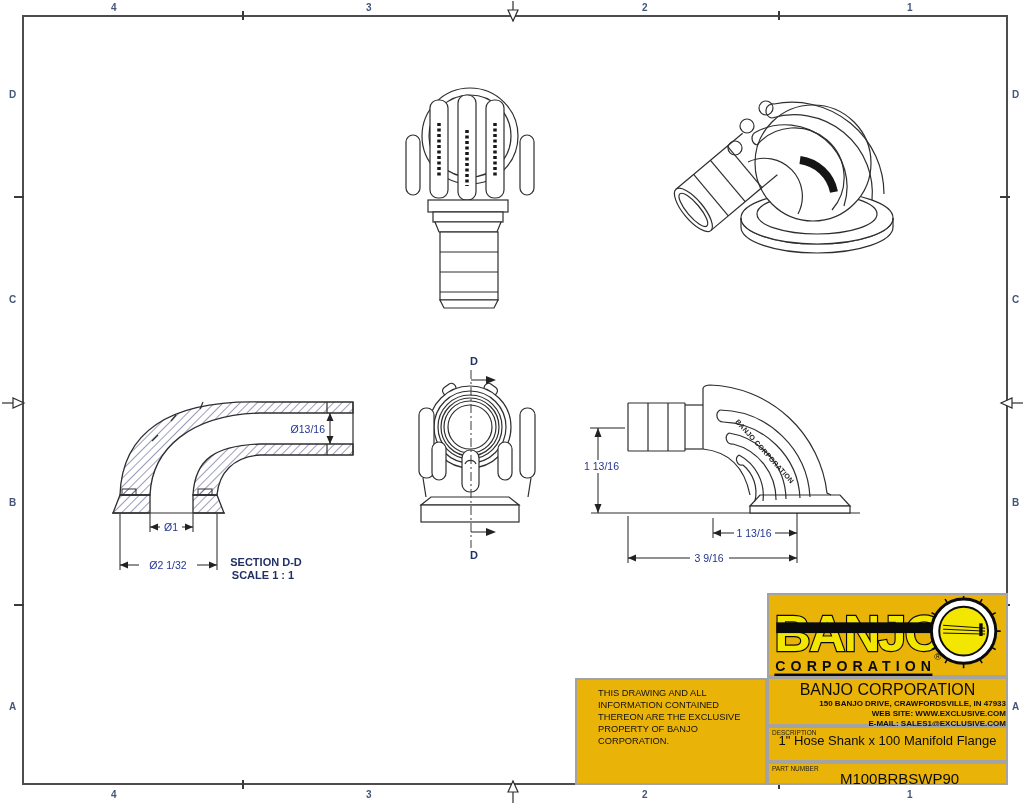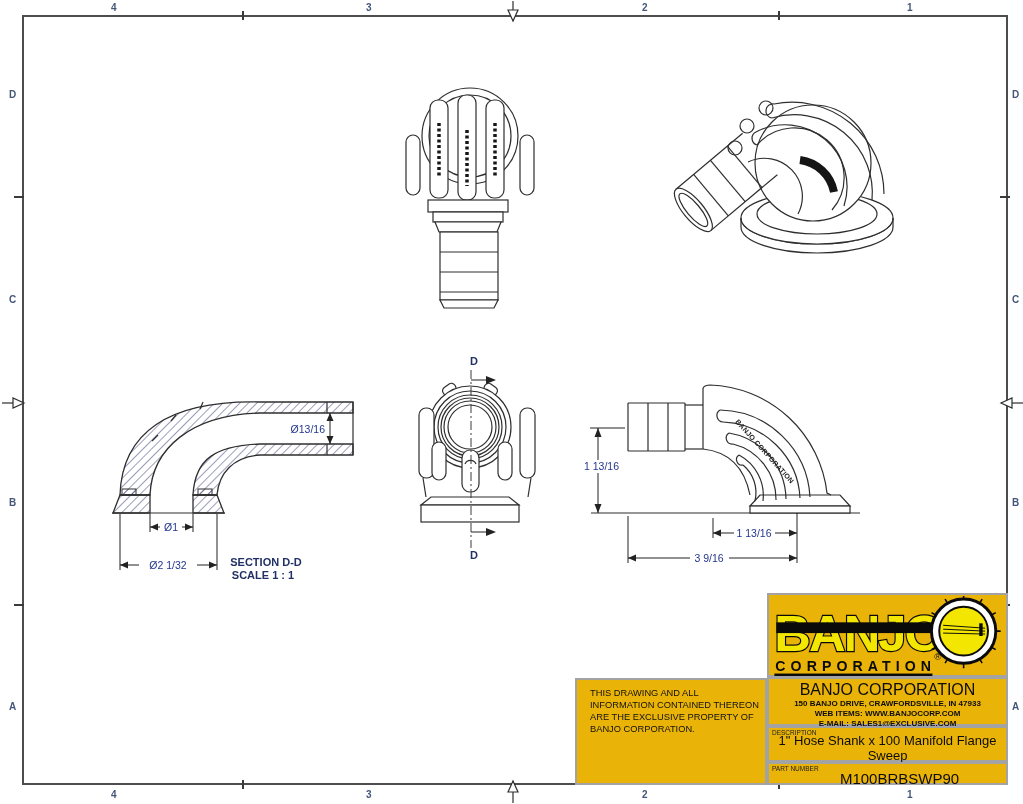--- a/index.html
+++ b/index.html
@@ -14,23 +14,23 @@
   svg{position:absolute;overflow:visible;}
   svg .ln{stroke:#2e2e2e;stroke-width:1.2;fill:none;}
   svg .lnw{stroke:#2e2e2e;stroke-width:1.2;fill:#ffffff;}
   svg .dimln{stroke:#222;stroke-width:1;fill:none;}
   svg .dimar{fill:#222;stroke:none;}
   svg .dimtx{font:10.5px "Liberation Sans",sans-serif;fill:#24368f;}
   svg .viewtx{font:600 11px "Liberation Sans",sans-serif;fill:#223066;}
   svg .cut{stroke:#3a3a3a;stroke-width:1;stroke-dasharray:9,3,2,3;fill:none;}
   .tb{position:absolute;border:2px solid #a3a3a3;box-sizing:border-box;background:#eab308;}
   .notes{font:9.3px/1.3 "Liberation Sans",sans-serif;color:#111;padding:7px 6px 0 9px;}
-  .notes p{margin:0 0 11px 4px;}
+  .notes p{margin:0 0 11px 12px;}
   .companyName{font:16px "Liberation Sans",sans-serif;color:#0c0c0c;text-align:center;margin-top:2px;}
-  .addr{font:bold 8px/1.25 "Liberation Sans",sans-serif;color:#0c0c0c;text-align:center;}
+  .addr{font:bold 8px/1.25 "Liberation Sans",sans-serif;color:#0c0c0c;text-align:right;}
   .miniLabel{position:absolute;left:3px;top:1px;font:6.5px "Liberation Sans",sans-serif;color:#222;}
   .descTx{font:13px/1.15 "Liberation Sans",sans-serif;color:#0c0c0c;text-align:center;margin-top:6px;}
   .partTx{font:15px "Liberation Sans",sans-serif;color:#0c0c0c;text-align:center;margin-top:6px;margin-left:24px;}
 </style>
 </head>
 <body>
 
 <div id="sheet">
 
   <div class="frame"></div>
@@ -285,29 +285,28 @@
       <rect x="212" y="28" width="3.5" height="13" fill="#0a0a0a"></rect>
       <text x="166" y="66" font-size="10" fill="#0a0a0a">®</text>
       <text x="3" y="77" font-size="14.5" font-weight="bold" letter-spacing="5.2" fill="#0a0a0a">CORPORATION</text>
       <rect x="2" y="79.5" width="162" height="2.5" fill="#0a0a0a"></rect>
     </svg>
   </div>
 
   <div class="tb" style="left:767px;top:677px;width:241px;height:49px">
     <div class="companyName">BANJO CORPORATION</div>
     <div class="addr">150 BANJO DRIVE, CRAWFORDSVILLE, IN 47933</div>
-    <div class="addr">WEB ITEMS: WWW.BANJOCORP.COM</div>
+    <div class="addr">WEB SITE: WWW.EXCLUSIVE.COM</div>
     <div class="addr">E-MAIL: SALES1@EXCLUSIVE.COM</div>
   </div>
 
   <div class="tb" style="left:767px;top:726px;width:241px;height:36px">
     <span class="miniLabel">DESCRIPTION</span>
     <div class="descTx">
       <div>1" Hose Shank x 100 Manifold Flange</div>
-      <div>Sweep</div>
     </div>
   </div>
 
   <div class="tb" style="left:767px;top:762px;width:241px;height:23px">
     <span class="miniLabel">PART NUMBER</span>
     <div class="partTx">M100BRBSWP90</div>
   </div>
 
 </div>
 

